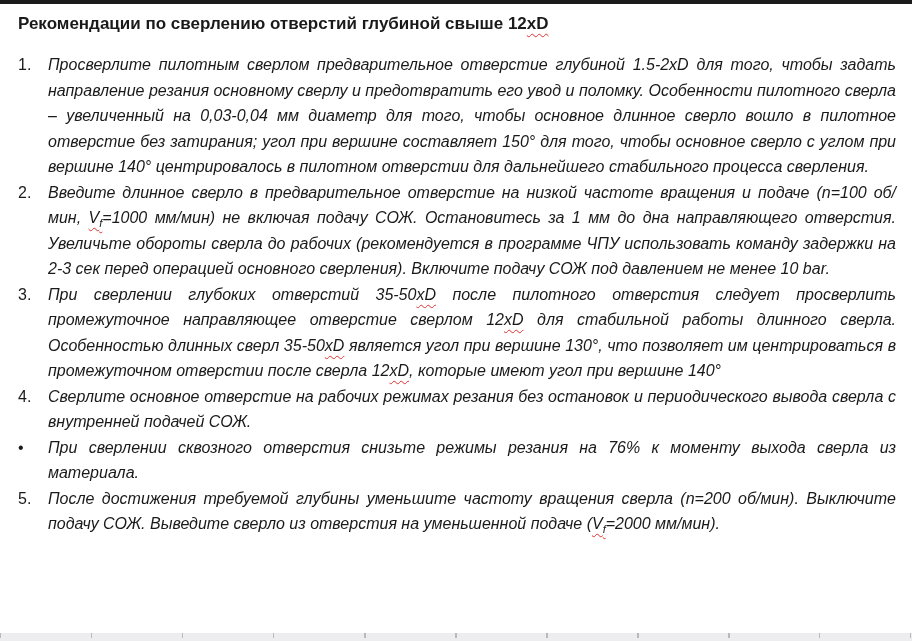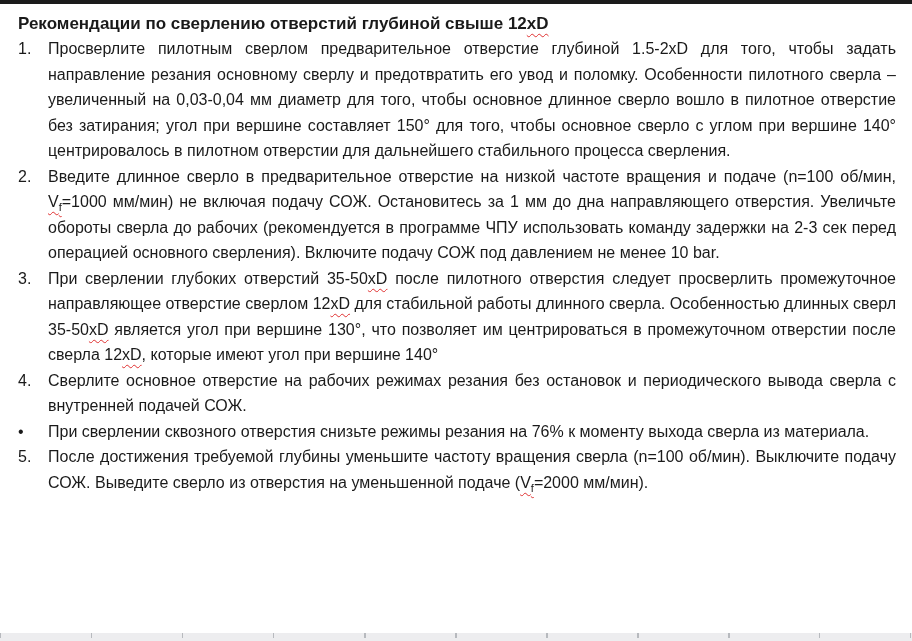--- a/index.html
+++ b/index.html
@@ -20,38 +20,39 @@
     top: 0; left: 0; right: 0;
     height: 4px;
     background: var(--top-border, #1b1b1b);
   }
   .page {
     padding: 8px 16px 0 18px;
   }
   .doc-title {
     font-size: 17px;
     font-weight: bold;
-    margin: 4px 0 0 0;
+    margin: 4px 0 16px 0;
     line-height: 24px;
   }
   .list-item {
     display: flex;
     align-items: flex-start;
   }
   .marker {
     flex: 0 0 30px;
     width: 30px;
     font-size: 16px;
     line-height: 25.5px;
   }
   .item-text {
     flex: 1;
     font-size: 16px;
     line-height: 25.5px;
     text-align: justify;
+    font-style: italic;
   }
   sub {
     font-size: 11px;
     line-height: 0;
   }
   .spell {
     text-decoration-line: underline;
     text-decoration-style: wavy;
     text-decoration-color: var(--spell-color, #e03131);
     text-decoration-thickness: 1px;
@@ -108,18 +109,18 @@
     <span class="item-text"><span>Сверлите основное отверстие на рабочих режимах резания без остановок и периодического вывода сверла с внутренней подачей СОЖ.</span></span>
   </div>
 
   <div class="list-item">
     <span class="marker">•</span>
     <span class="item-text"><span>При сверлении сквозного отверстия снизьте режимы резания на 76% к моменту выхода сверла из материала.</span></span>
   </div>
 
   <div class="list-item">
     <span class="marker">5.</span>
-    <span class="item-text"><span>После достижения требуемой глубины уменьшите частоту вращения сверла (n=100 об/мин). Выключите подачу СОЖ. Выведите сверло из отверстия на уменьшенной подаче (</span><span class="spell">V</span><sub class="spell">f</sub><span>=2000 мм/мин).</span></span>
+    <span class="item-text"><span>После достижения требуемой глубины уменьшите частоту вращения сверла (n=200 об/мин). Выключите подачу СОЖ. Выведите сверло из отверстия на уменьшенной подаче (</span><span class="spell">V</span><sub class="spell">f</sub><span>=2000 мм/мин).</span></span>
   </div>
 </div>
 </div>
 
 <div class="bottom-bar"></div>
 
 </body></html>

